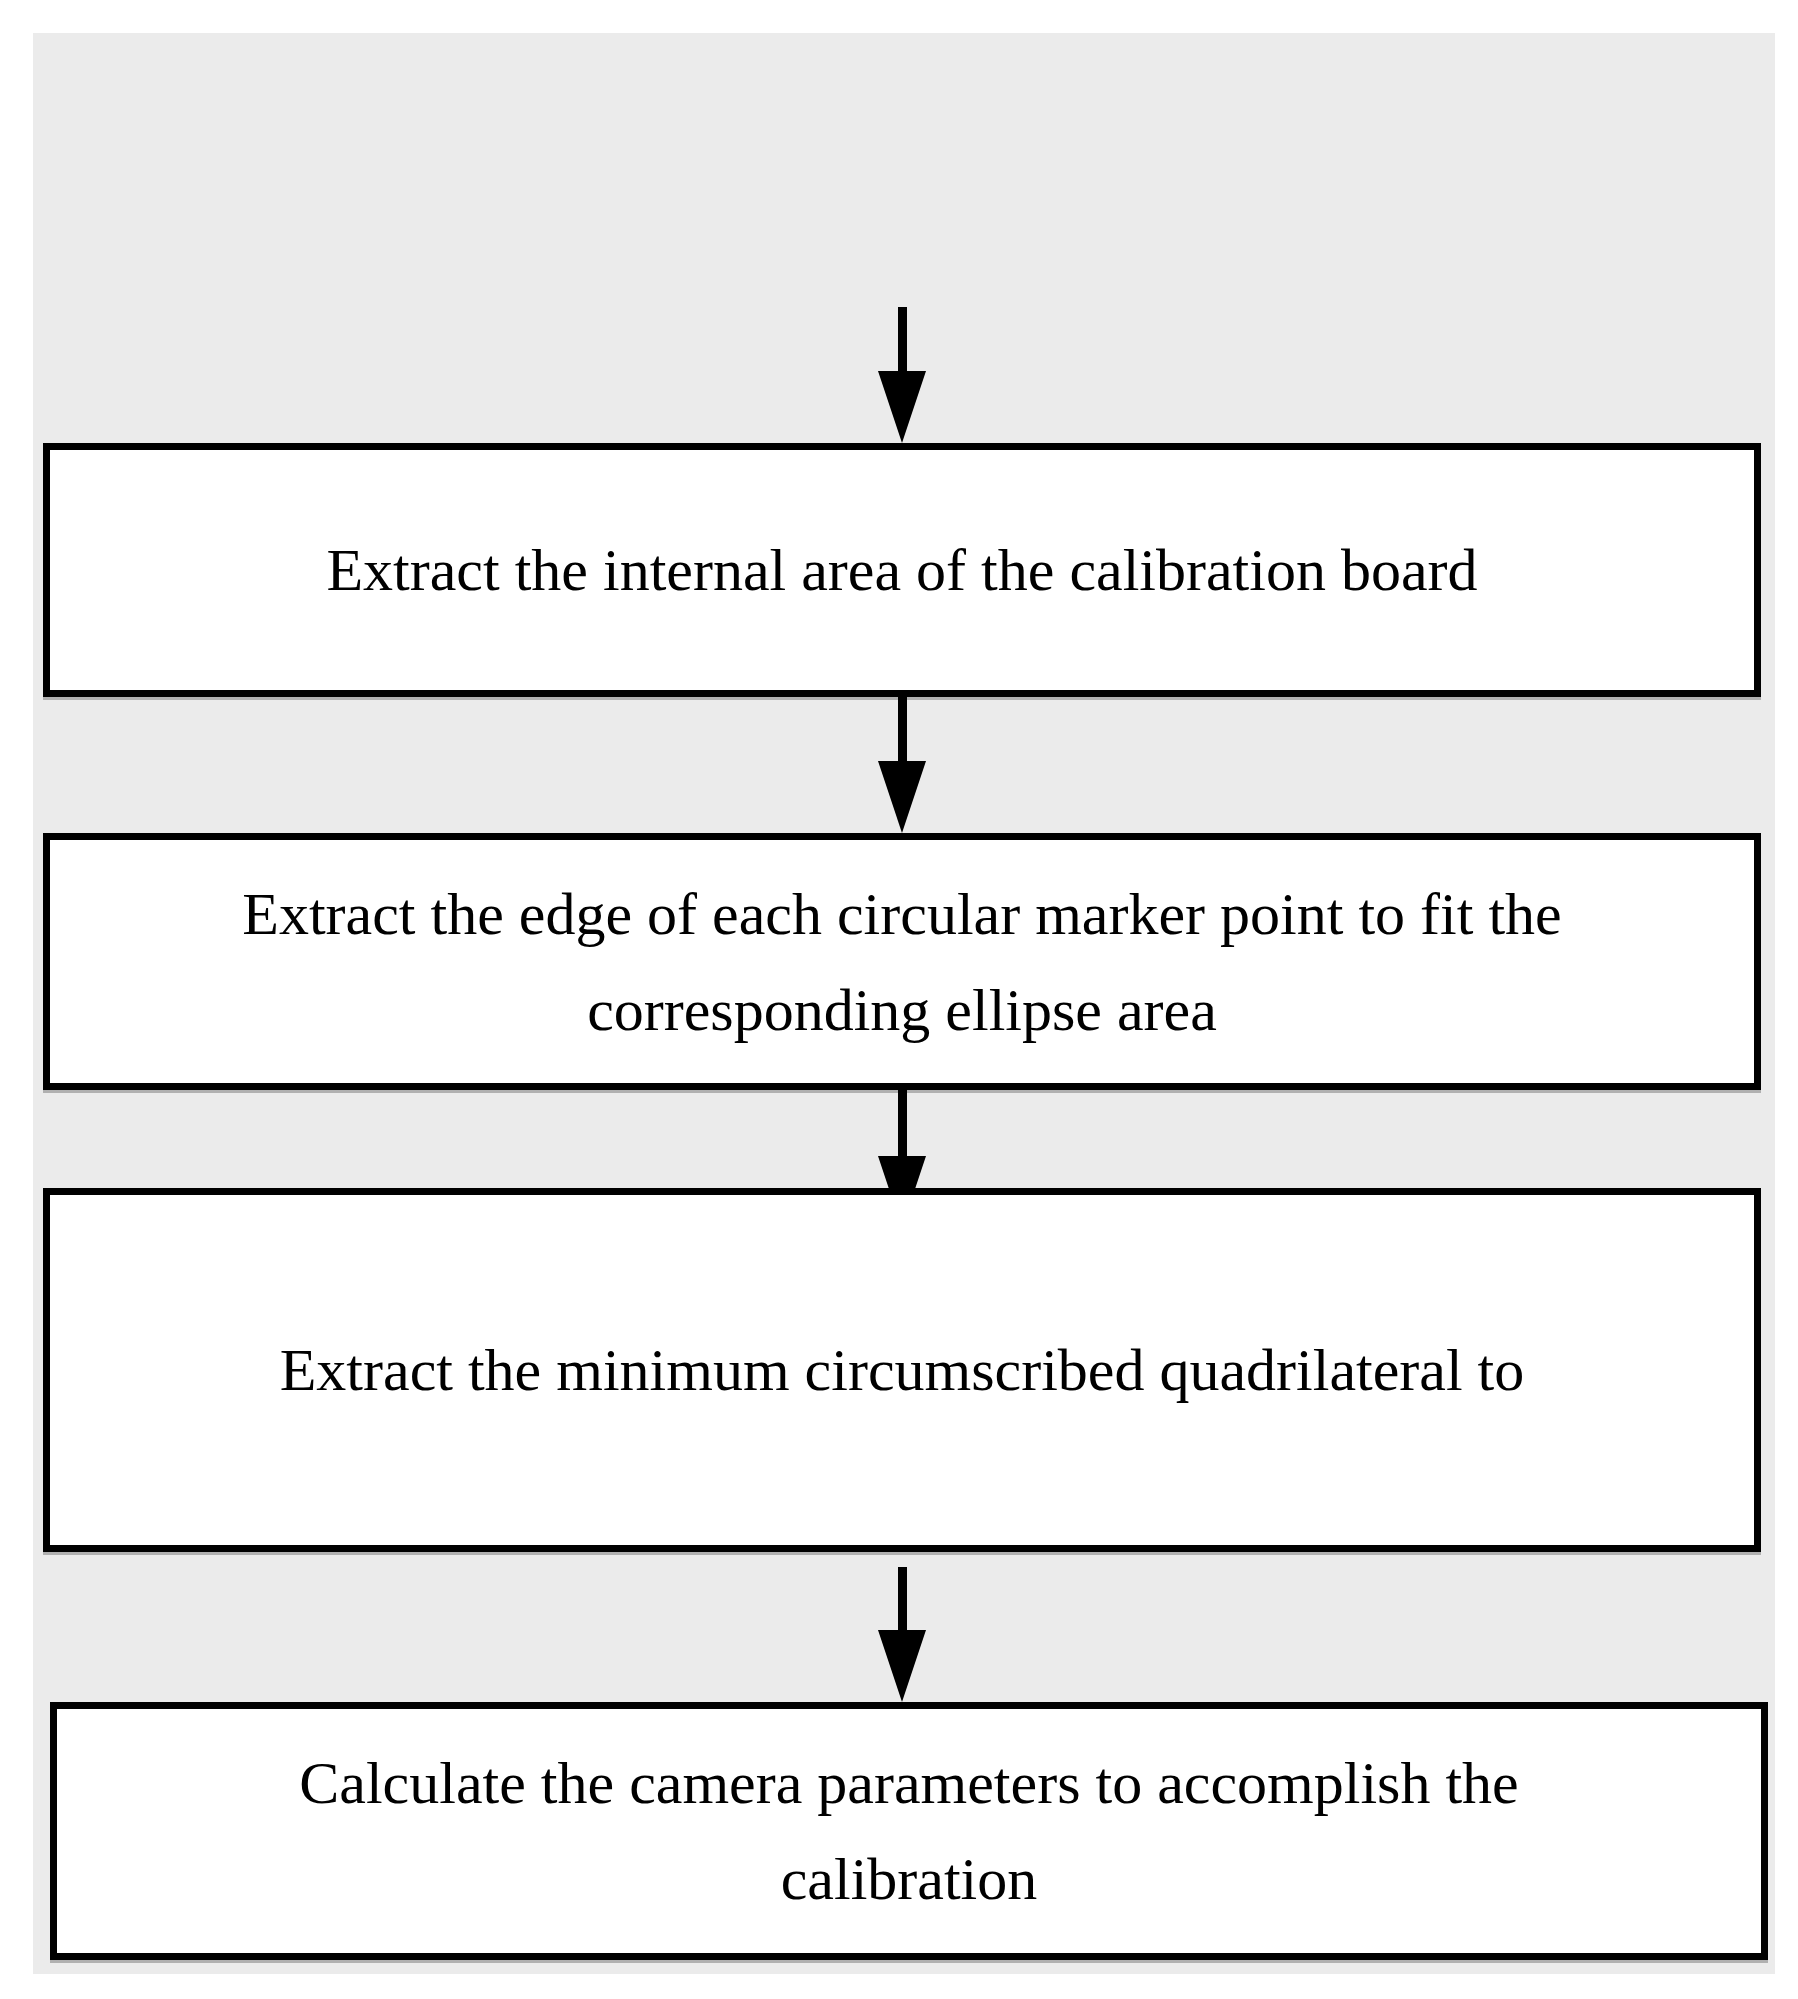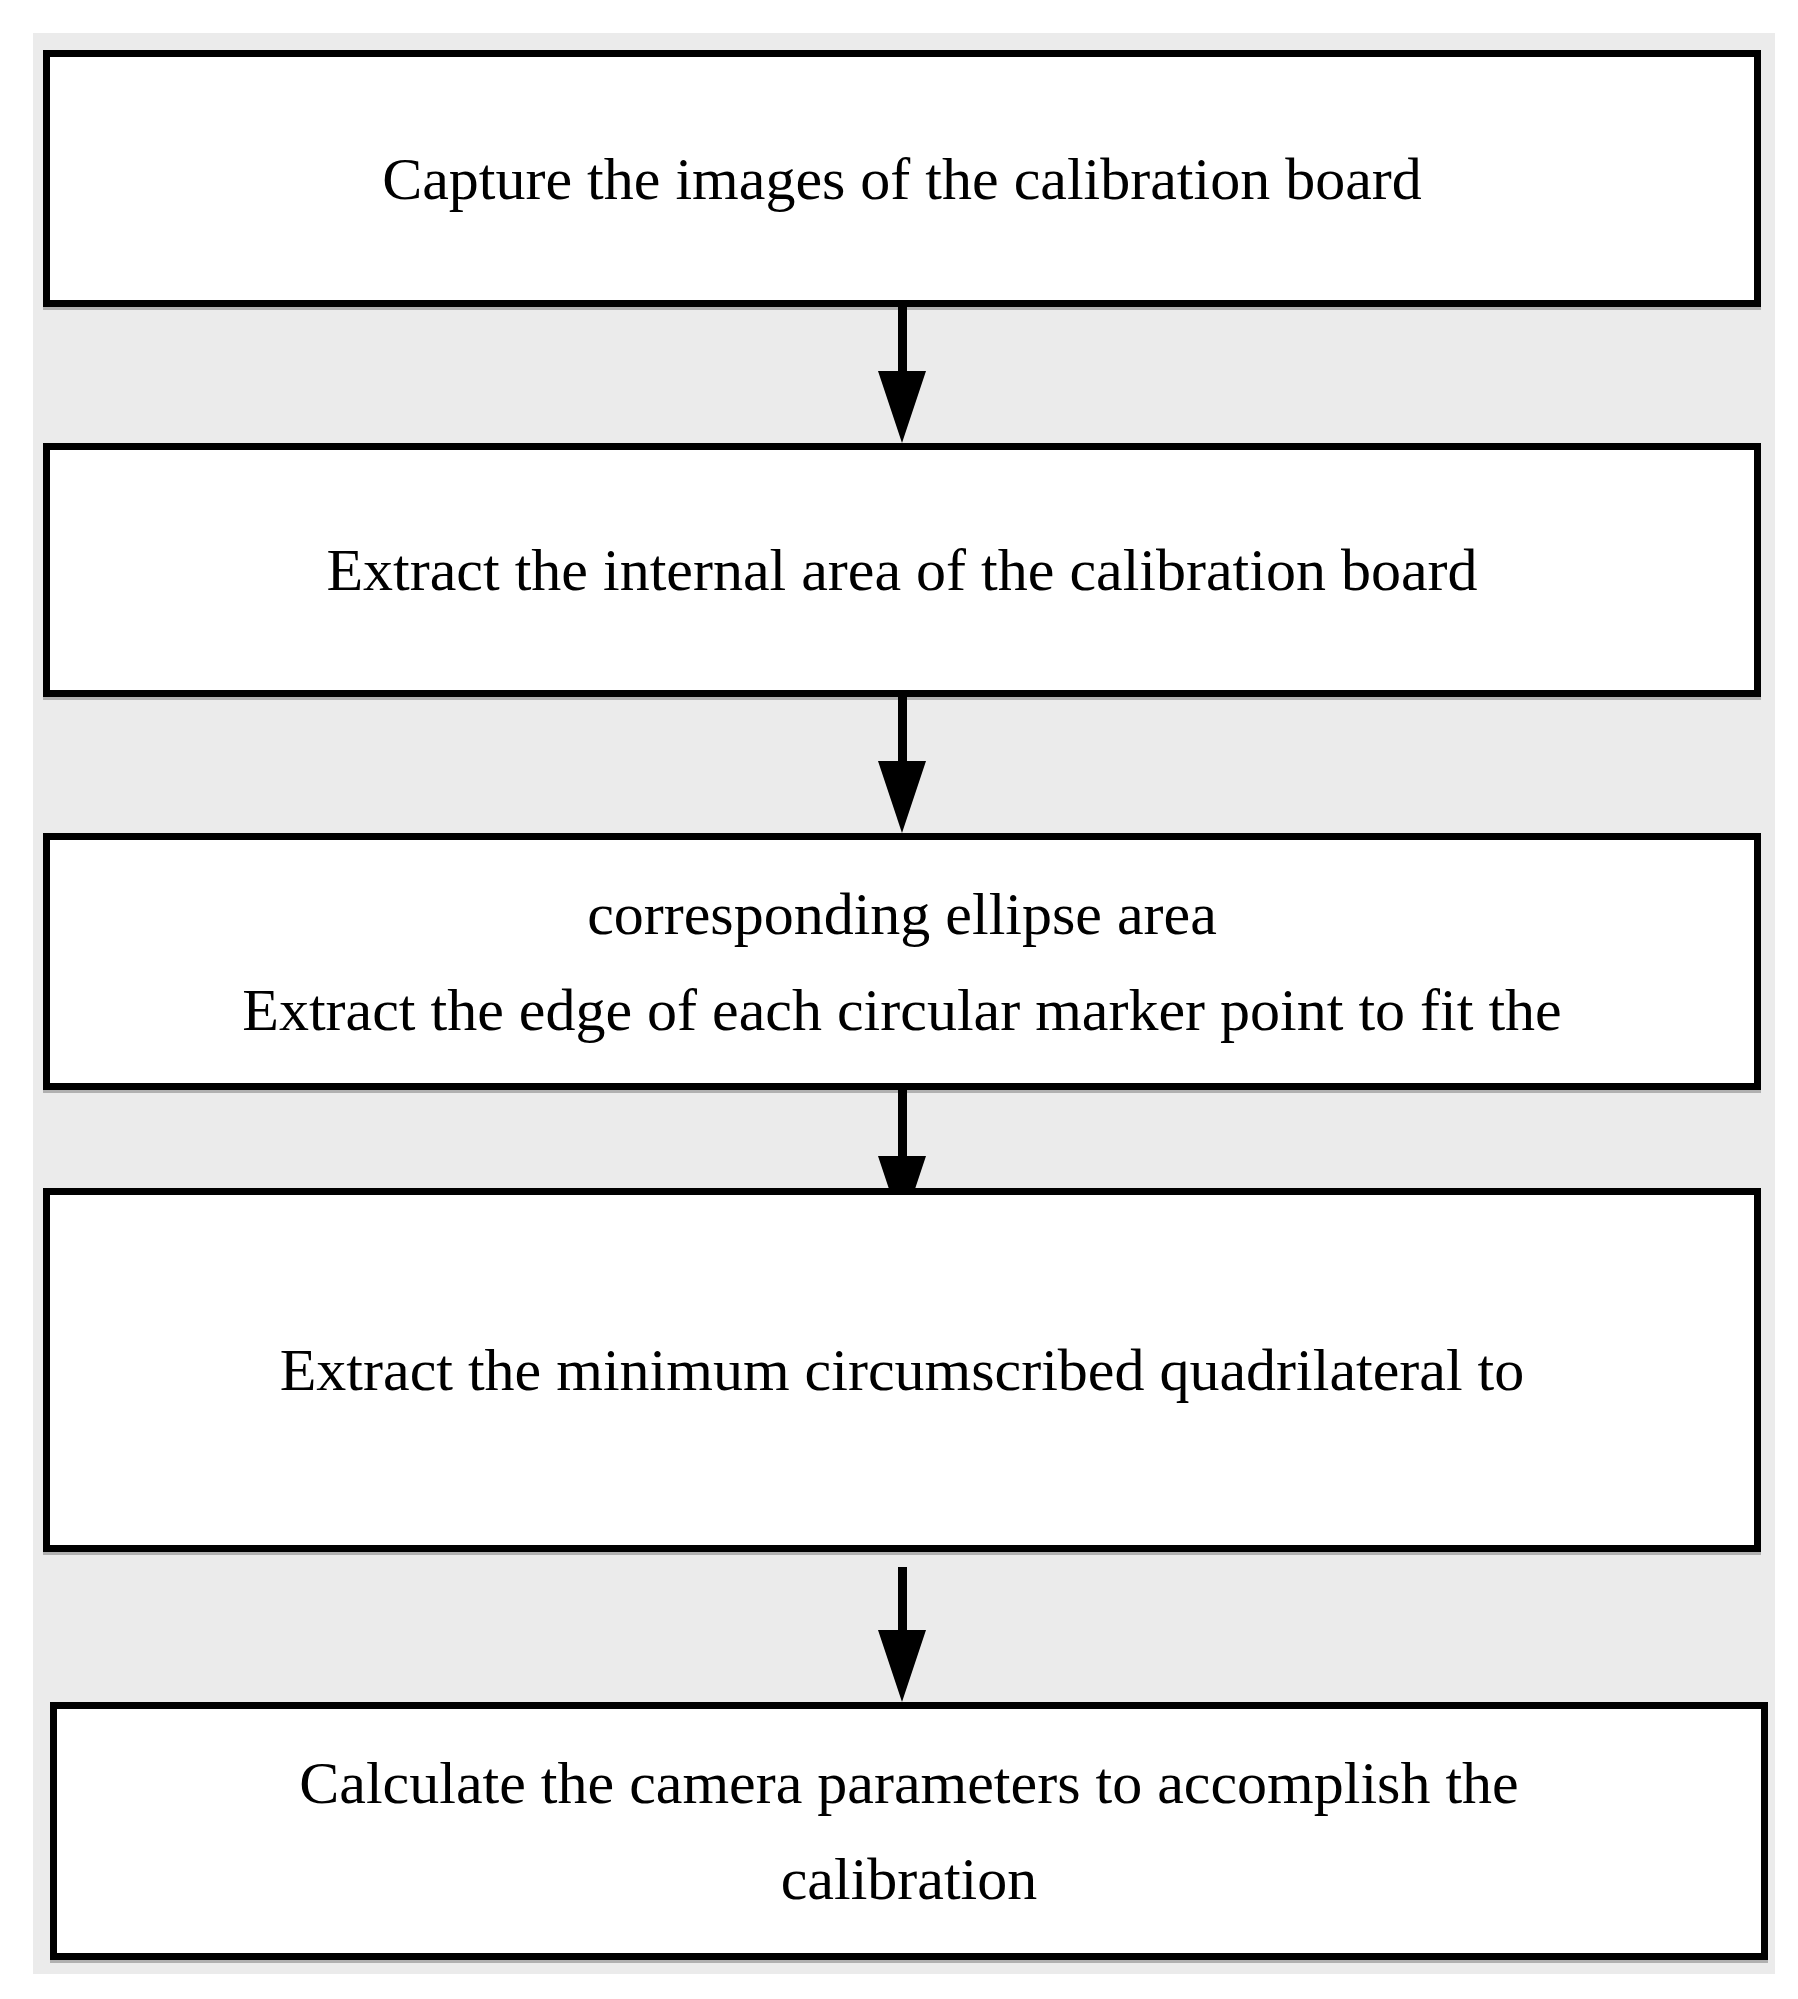--- a/index.html
+++ b/index.html
@@ -72,41 +72,38 @@
     background: #000000;
     clip-path: polygon(0 0, 100% 0, 50% 100%);
   }
 </style>
 </head>
 <body>
 
 <div class="canvas">
   <div class="panel"></div>
 
-  <div class="box b1">
-    <div class="line">Capture the images of the calibration board</div>
-  </div>
 
   <div class="arrow a1">
     <div class="stem"></div>
     <div class="head"></div>
   </div>
 
   <div class="box b2">
     <div class="line">Extract the internal area of the calibration board</div>
   </div>
 
   <div class="arrow a2">
     <div class="stem"></div>
     <div class="head"></div>
   </div>
 
   <div class="box b3">
+    <div class="line">Extract the edge of each circular marker point to fit the</div>
     <div class="line">corresponding ellipse area</div>
-    <div class="line">Extract the edge of each circular marker point to fit the</div>
   </div>
 
   <div class="arrow a3">
     <div class="stem"></div>
     <div class="head"></div>
   </div>
 
   <div class="box b4">
     <div class="line">Extract the minimum circumscribed quadrilateral to</div>
   </div>

